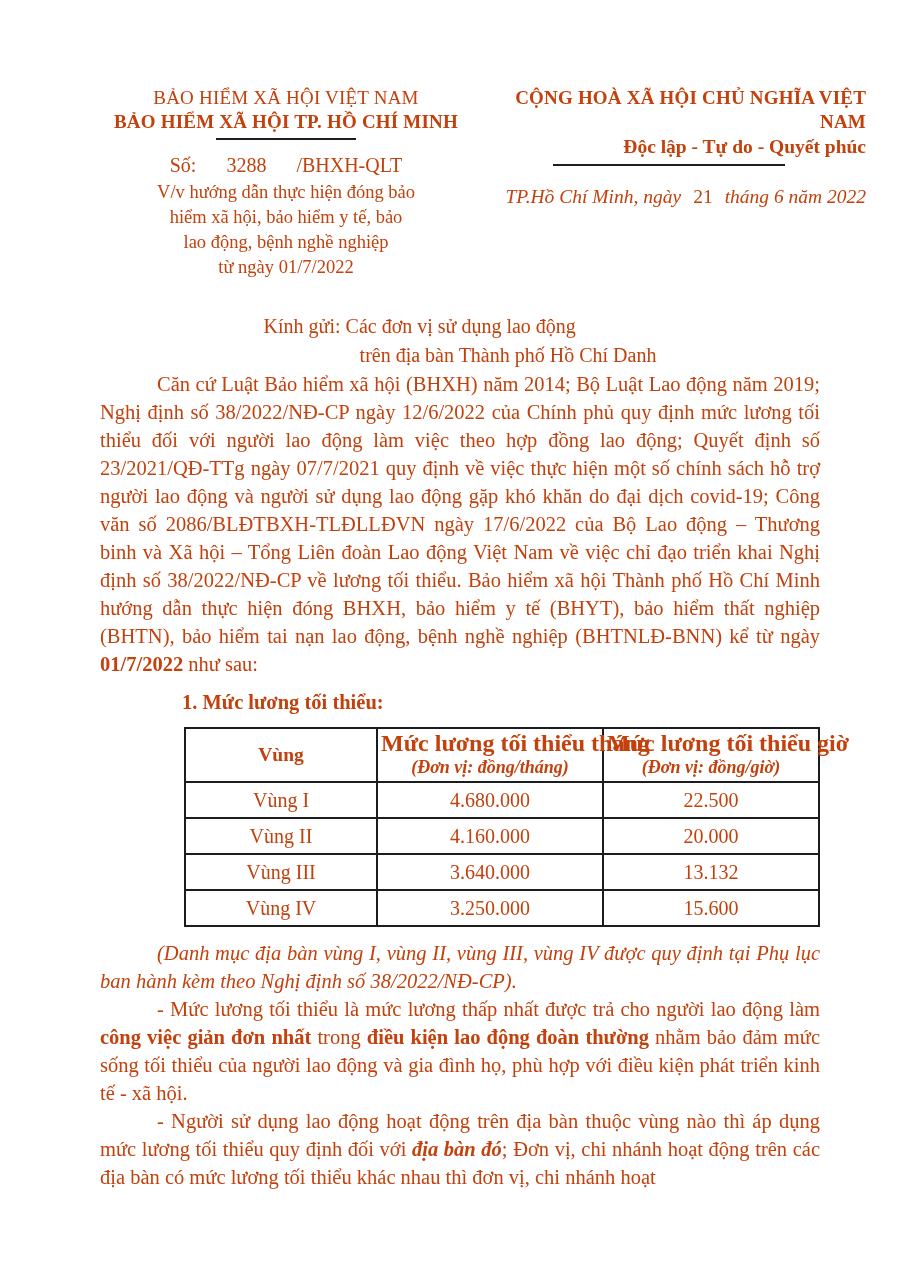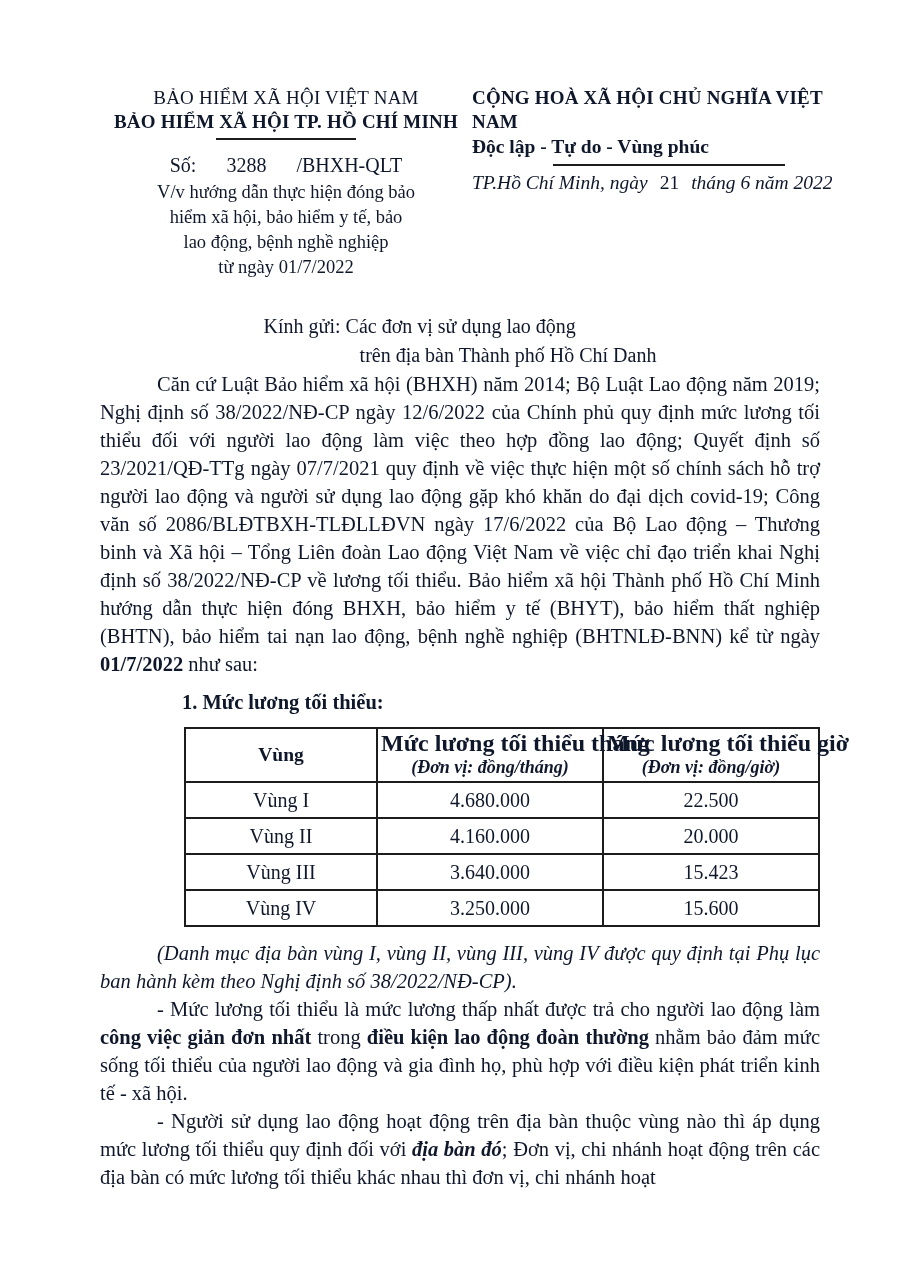--- a/index.html
+++ b/index.html
@@ -7,43 +7,43 @@
     padding: 0;
     background: #ffffff;
   }
   .page {
     position: relative;
     width: 904px;
     height: 1280px;
     box-sizing: border-box;
     padding: 86px 84px 0 100px;
     background: #ffffff;
-    color: #0f172a;
+    color: #c2410c;
     font-family: "Liberation Serif", serif;
     overflow: hidden;
   }
 
   
   .header { display: flex; margin-right: -46px; }
   .hleft  { width: 372px; text-align: center; }
-  .hright { flex: 1; text-align: left; font-family: Liberation Serif, serif; }
+  .hright { flex: 1; text-align: right; font-family: Liberation Serif, serif; }
 
   .h-top1 { font-size: 19px; line-height: 24px; letter-spacing: .2px; }
   .h-top2 { font-size: 19px; line-height: 24px; font-weight: bold; letter-spacing: .2px; }
   .rule   { height: 0; border-top: 2px solid #1d1d1d; }
   .rule-left  { width: 140px; margin: 4px auto 12px; }
   .rule-right { width: 232px; margin: 4px auto 0; }
 
   .so-line { font-size: 20px; line-height: 26px; margin-bottom: 2px; }
   .so-line .gap { margin-left: 30px; }
 
   .subject { font-size: 18.5px; line-height: 25px; }
 
   .motto { font-size: 19.5px; line-height: 26px; font-weight: bold; }
-  .dateline { font-size: 19.5px; margin-top: 6px; }
+  .dateline { font-size: 19.5px; margin-top: 20px; }
   .dateline .it { font-style: italic; }
   .dateline .day { font-style: normal; margin: 0 12px; }
 
   
   .salutation {
     width: fit-content;
     margin: 32px auto 0;
     font-size: 20px;
     line-height: 29px;
     text-align: left;
@@ -115,21 +115,21 @@
       </div>
       <div class="subject">
         <div>V/v hướng dẫn thực hiện đóng bảo</div>
         <div>hiểm xã hội, bảo hiểm y tế, bảo</div>
         <div>lao động, bệnh nghề nghiệp</div>
         <div>từ ngày 01/7/2022</div>
       </div>
     </div>
     <div class="hright">
       <div class="h-top2">CỘNG HOÀ XÃ HỘI CHỦ NGHĨA VIỆT NAM</div>
-      <div class="motto">Độc lập  - Tự do - Vùng phúc</div>
+      <div class="motto">Độc lập  - Tự do - Quyết phúc</div>
       <div class="rule rule-right"></div>
       <div class="dateline">
         <span class="it">TP.Hồ Chí Minh, ngày</span><span class="day">21</span><span class="it">tháng 6 năm 2022</span>
       </div>
     </div>
   </div>
 
   <div class="salutation">
     <div>Kính gửi: Các đơn vị sử dụng lao động</div>
     <div class="sal2">trên địa bàn Thành phố Hồ Chí Danh</div>
@@ -163,21 +163,21 @@
       <td>22.500</td>
     </tr>
     <tr>
       <td>Vùng II</td>
       <td>4.160.000</td>
       <td>20.000</td>
     </tr>
     <tr>
       <td>Vùng III</td>
       <td>3.640.000</td>
-      <td>15.423</td>
+      <td>13.132</td>
     </tr>
     <tr>
       <td>Vùng IV</td>
       <td>3.250.000</td>
       <td>15.600</td>
     </tr>
   </tbody>
     </table>
 
   <p class="note">(Danh mục địa bàn vùng I, vùng II, vùng III, vùng IV được quy định tại Phụ lục ban hành kèm theo Nghị định số 38/2022/NĐ-CP).</p>

